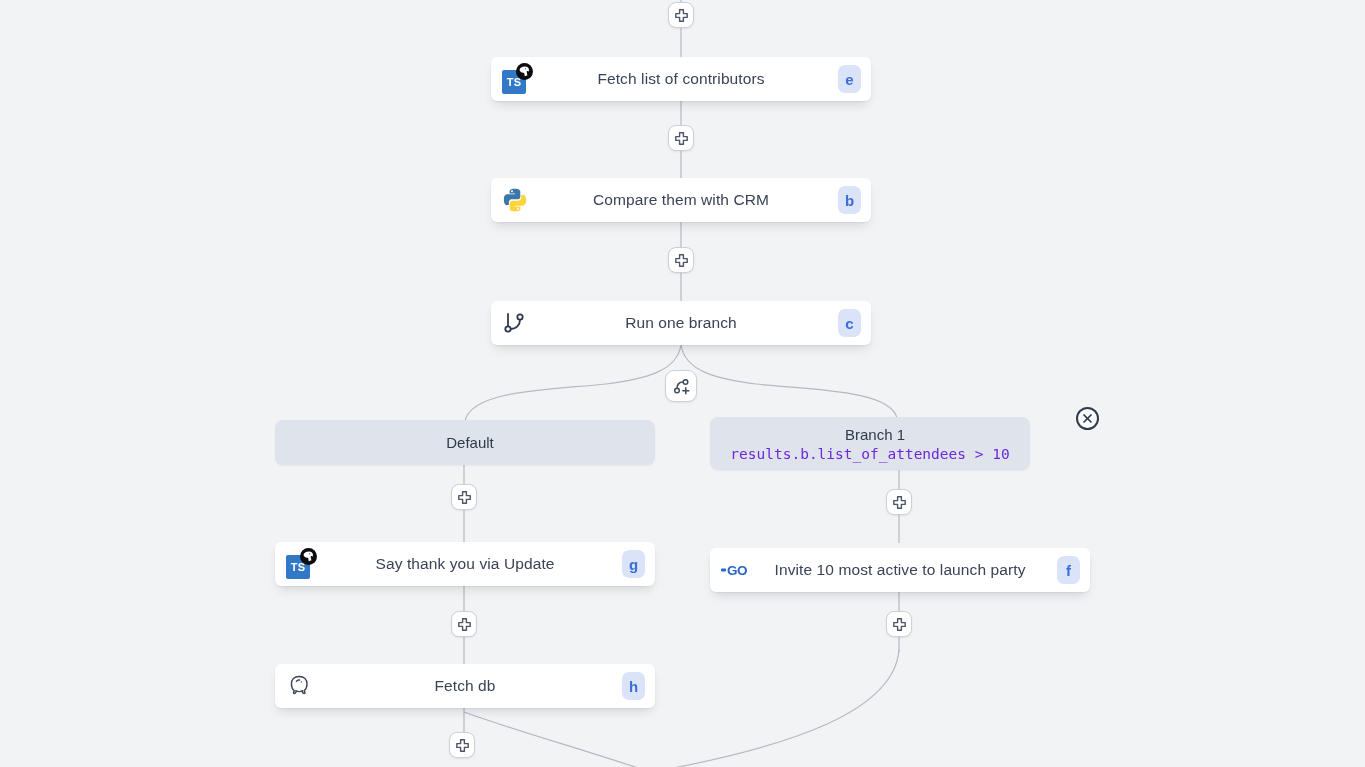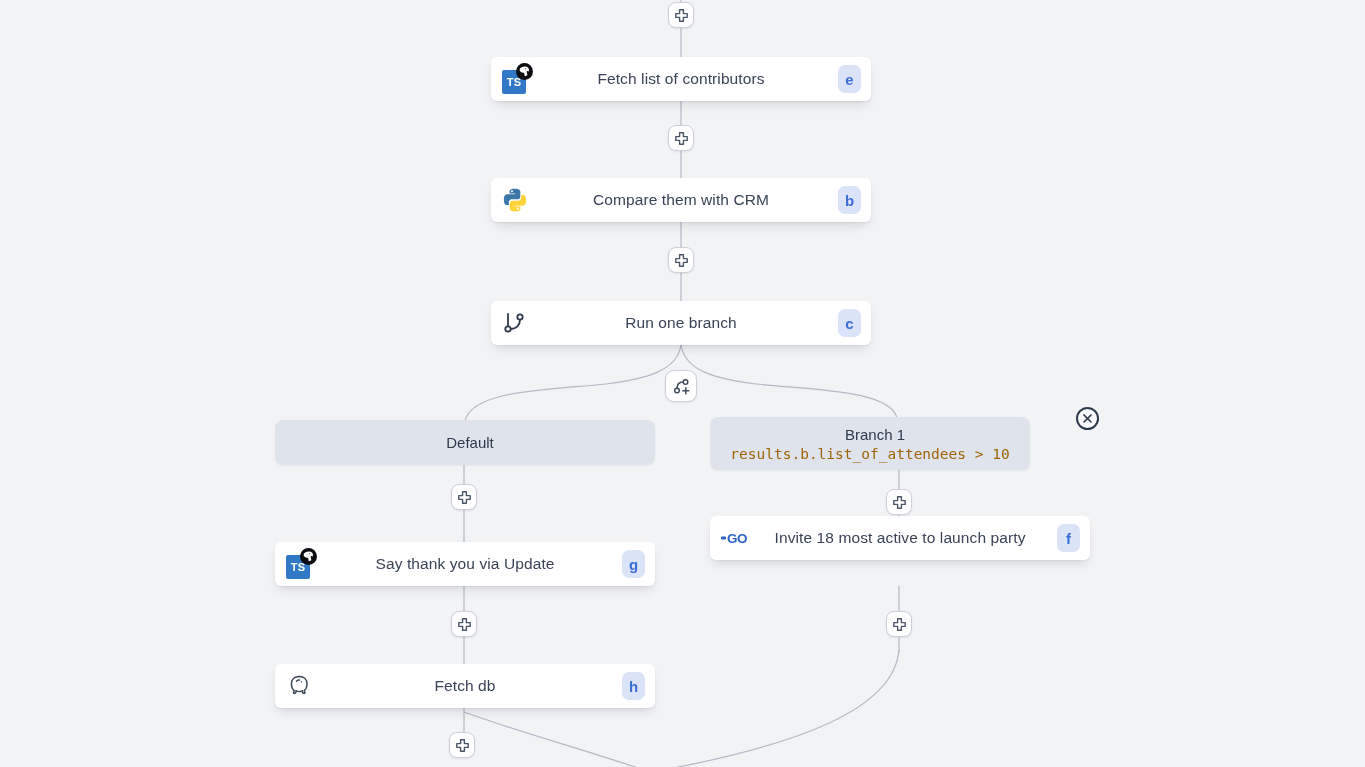--- a/index.html
+++ b/index.html
@@ -38,21 +38,21 @@
   .branch-plus{width:32px;height:32px;border-radius:9px;}
 
   
   .branch-box{
     position:absolute;background:#dfe4ec;border-radius:8px;cursor:pointer;
     display:flex;flex-direction:column;align-items:center;justify-content:center;
     box-shadow:0 1px 2px rgba(15,23,42,.05);
   }
   .branch-title{font-size:15px;color:#2f3a4d;margin-left:10px;}
   .branch-cond{
-    font-family:"DejaVu Sans Mono",monospace;font-size:14.5px;color:#a16207;margin-top:3px;
+    font-family:"DejaVu Sans Mono",monospace;font-size:14.5px;color:#6d28d9;margin-top:3px;
   }
 
   .close-btn{
     position:absolute;width:23px;height:23px;border-radius:50%;background:#fbfcfd;
     border:2px solid #2f3a4d;display:flex;align-items:center;justify-content:center;
     padding:0;cursor:pointer;box-sizing:border-box;
   }
 
   
   .deno-ts{position:relative;width:30px;height:30px;}
@@ -188,28 +188,28 @@
             <circle cx="8" cy="8" r="8" fill="#0c0d10"></circle>
             <path d="M8.6 3.4c2.2 0 3.6 1.3 3.6 3.1 0 .5-.1 1-.2 1.4l-1-.3c-.7-.2-1 .2-.9.7l.6 3.3c-.6.4-1.6.8-2.5.9l-.4-2.6c-.1-.6-.5-.8-1-.8-1.9 0-3.4-1-3.4-2.7 0-1.8 2.2-3 5.2-3z" fill="#fff"></path>
             <circle cx="9.1" cy="5.4" r=".55" fill="#0c0d10"></circle>
           </svg>
       </div>
     </div>
     <div class="nlabel">Say thank you via Update</div>
     <div class="badge">g</div>
   </div>
 
-  <div class="node" style="left:710px;top:516px">
+  <div class="node" style="left:710px;top:548px">
     <div class="nicon">
       <div class="go-icon">
           <span class="go-dash"></span>
           <b>GO</b>
         </div>
     </div>
-    <div class="nlabel">Invite 18 most active to launch party</div>
+    <div class="nlabel">Invite 10 most active to launch party</div>
     <div class="badge">f</div>
   </div>
 
   <button class="plus" style="left:451px;top:611px">
     <svg width="15" height="15" viewBox="0 0 15 15">
         <path d="M5.6 1.8h3.8v3.8h3.8v3.8H9.4v3.8H5.6V9.4H1.8V5.6h3.8z" fill="#fff" stroke="#4a5568" stroke-width="1.4" stroke-linejoin="round"></path>
       </svg>
   </button>
   <button class="plus" style="left:886px;top:611px">
     <svg width="15" height="15" viewBox="0 0 15 15">

